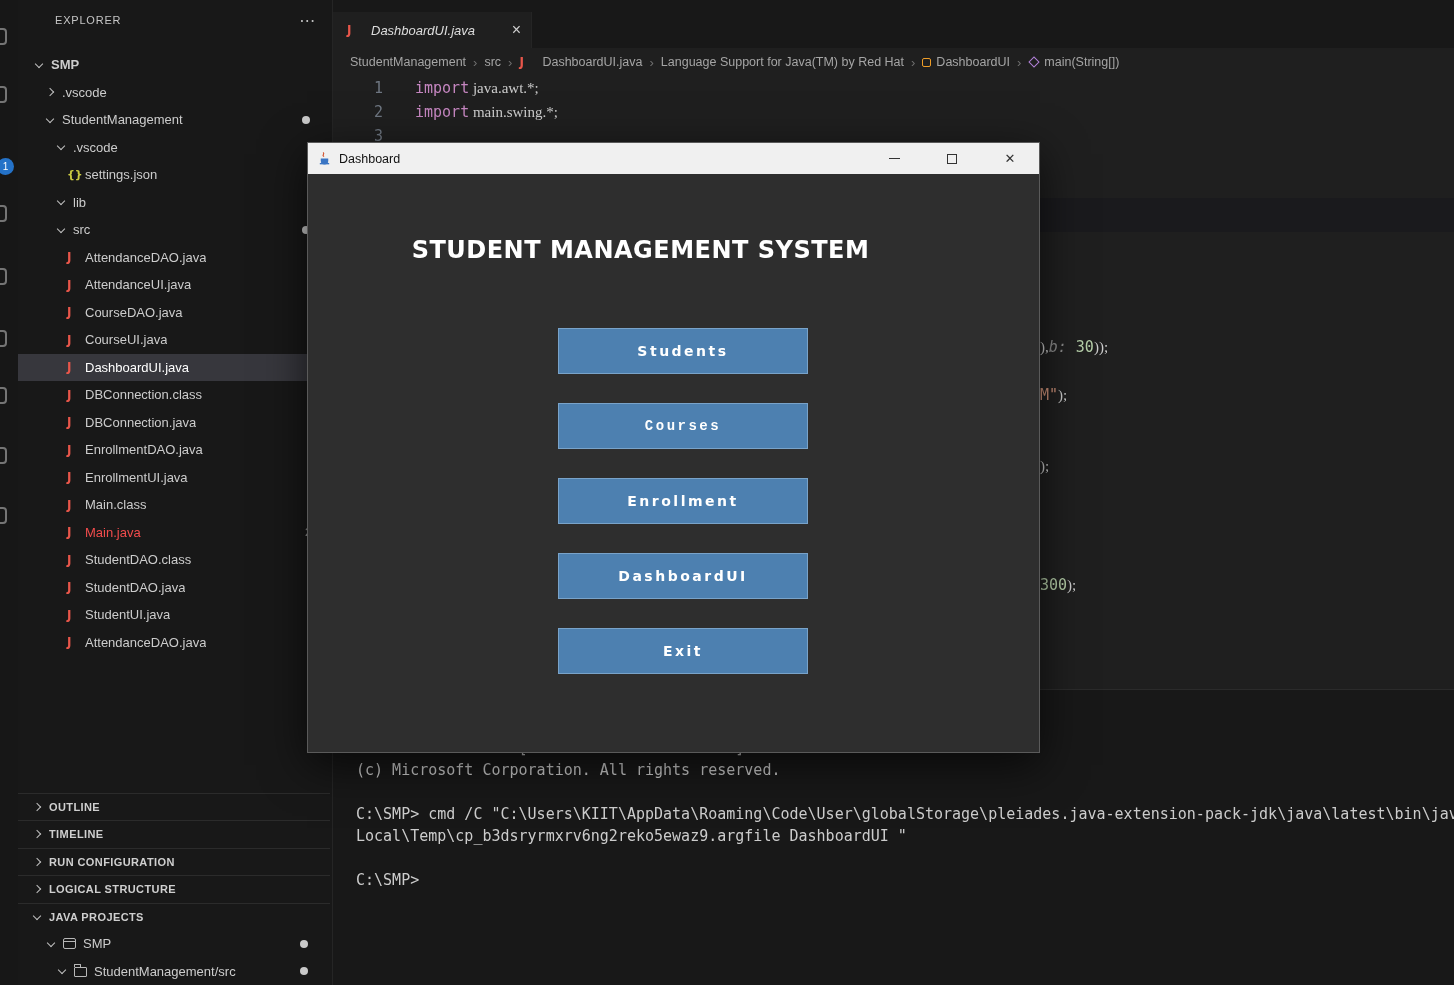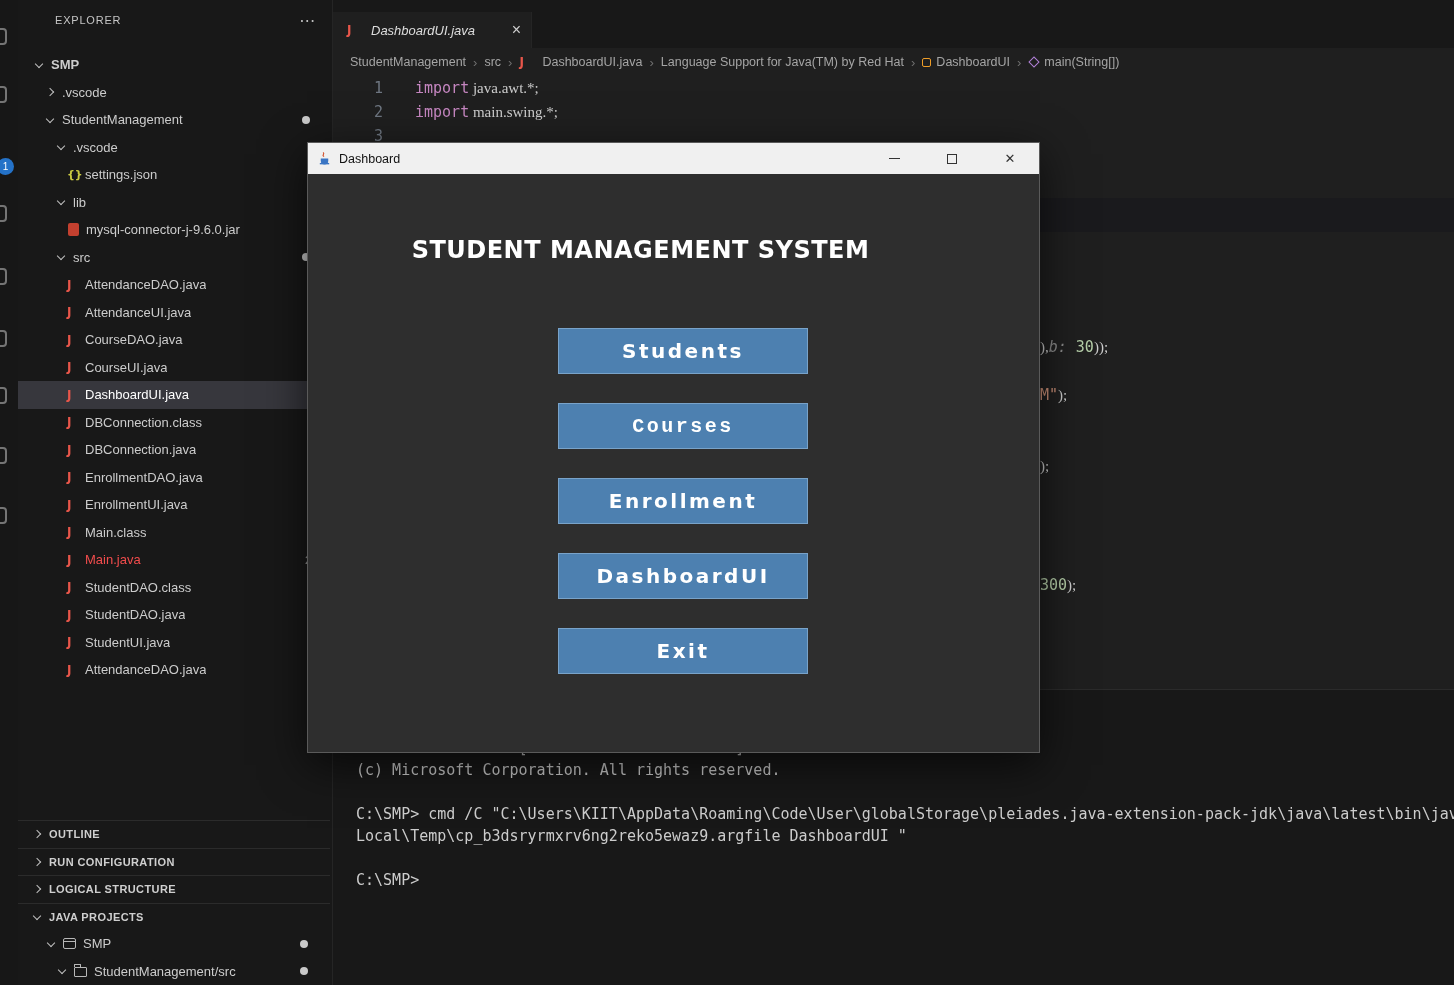--- a/index.html
+++ b/index.html
@@ -80,21 +80,21 @@
   .dlg-title{ height:31px; background:#f0f0f0; display:flex; align-items:center; padding-left:9px; }
   .dlg-icon{ display:flex; align-items:center; }
   .dlg-title-text{ margin-left:7px; font-size:12.5px; color:#111; }
   .dlg-controls{ margin-left:auto; display:flex; height:100%; }
   .dlg-ctl{ width:58px; display:flex; align-items:center; justify-content:center; }
   .glyph-min{ width:11px; height:1.4px; background:#333; }
   .glyph-max{ width:10px; height:10px; border:1.2px solid #333; }
   .glyph-close{ color:#333; font-size:13px; }
   .dlg-body{ position:relative; height:calc(100% - 31px); }
   .dlg-heading{ position:absolute; top:62px; left:0; width:100%; text-align:center; transform:translateX(-33px); color:#ffffff; font-family:"DejaVu Sans", sans-serif; font-weight:bold; font-size:24px; letter-spacing:.5px; }
-  .dlg-btn{ position:absolute; left:250px; width:250px; height:46px; border:1px solid #79a3c9; color:#ffffff; font-family:"DejaVu Sans", sans-serif; font-weight:bold; font-size:20px; letter-spacing:2.5px; display:flex; align-items:center; justify-content:center; appearance:none; }
+  .dlg-btn{ position:absolute; left:250px; width:250px; height:46px; border:1px solid #79a3c9; color:#ffffff; font-family:"DejaVu Sans", sans-serif; font-weight:bold; font-size:14px; letter-spacing:2.5px; display:flex; align-items:center; justify-content:center; appearance:none; }
 </style>
 </head>
 <body>
 
 <div class="activity" data-interactable="false">
     <span class="act-icon" data-interactable="true" style="top: 28px;"></span>
     <span class="act-icon" data-interactable="true" style="top: 86px;"></span>
     <span class="act-icon" data-interactable="true" style="top: 205px;"></span>
     <span class="act-icon" data-interactable="true" style="top: 268px;"></span>
     <span class="act-icon" data-interactable="true" style="top: 330px;"></span>
@@ -128,24 +128,20 @@
         <span class="lbl" data-interactable="false">.vscode</span>
       </div>
       <div class="row" data-interactable="true" style="padding-left: 49px;">
         <span class="ficon json" data-interactable="false">{}</span>
         <span class="lbl" data-interactable="false">settings.json</span>
       </div>
       <div class="row" data-interactable="true" style="padding-left: 38px;">
         <span class="chev" data-interactable="false"></span>
         <span class="lbl" data-interactable="false">lib</span>
       </div>
-      <div class="row" data-interactable="true" style="padding-left: 49px;">
-        <span class="jaricon" data-interactable="false"></span>
-        <span class="lbl" data-interactable="false">mysql-connector-j-9.6.0.jar</span>
-      </div>
       <div class="row" data-interactable="true" style="padding-left: 38px;">
         <span class="chev" data-interactable="false"></span>
         <span class="lbl" data-interactable="false">src</span>
         <span class="dot" data-interactable="false"></span>
       </div>
       <div class="row" data-interactable="true" style="padding-left: 49px;">
         <span class="ficon java" data-interactable="false">J</span>
         <span class="lbl" data-interactable="false">AttendanceDAO.java</span>
       </div>
       <div class="row" data-interactable="true" style="padding-left: 49px;">
@@ -203,20 +199,24 @@
       </div>
       <div class="row" data-interactable="true" style="padding-left: 49px;">
         <span class="ficon java" data-interactable="false">J</span>
         <span class="lbl" data-interactable="false">AttendanceDAO.java</span>
       </div>
     </div>
   <div class="sections" data-interactable="false">
       <div class="section" data-interactable="true">
         <span class="chev collapsed" data-interactable="false"></span>
         <span data-interactable="false">OUTLINE</span>
+      </div>
+      <div class="section" data-interactable="true">
+        <span class="chev collapsed" data-interactable="false"></span>
+        <span data-interactable="false">TIMELINE</span>
       </div>
       <div class="section" data-interactable="true">
         <span class="chev collapsed" data-interactable="false"></span>
         <span data-interactable="false">RUN CONFIGURATION</span>
       </div>
       <div class="section" data-interactable="true">
         <span class="chev collapsed" data-interactable="false"></span>
         <span data-interactable="false">LOGICAL STRUCTURE</span>
       </div>
       <div class="section" data-interactable="true">

